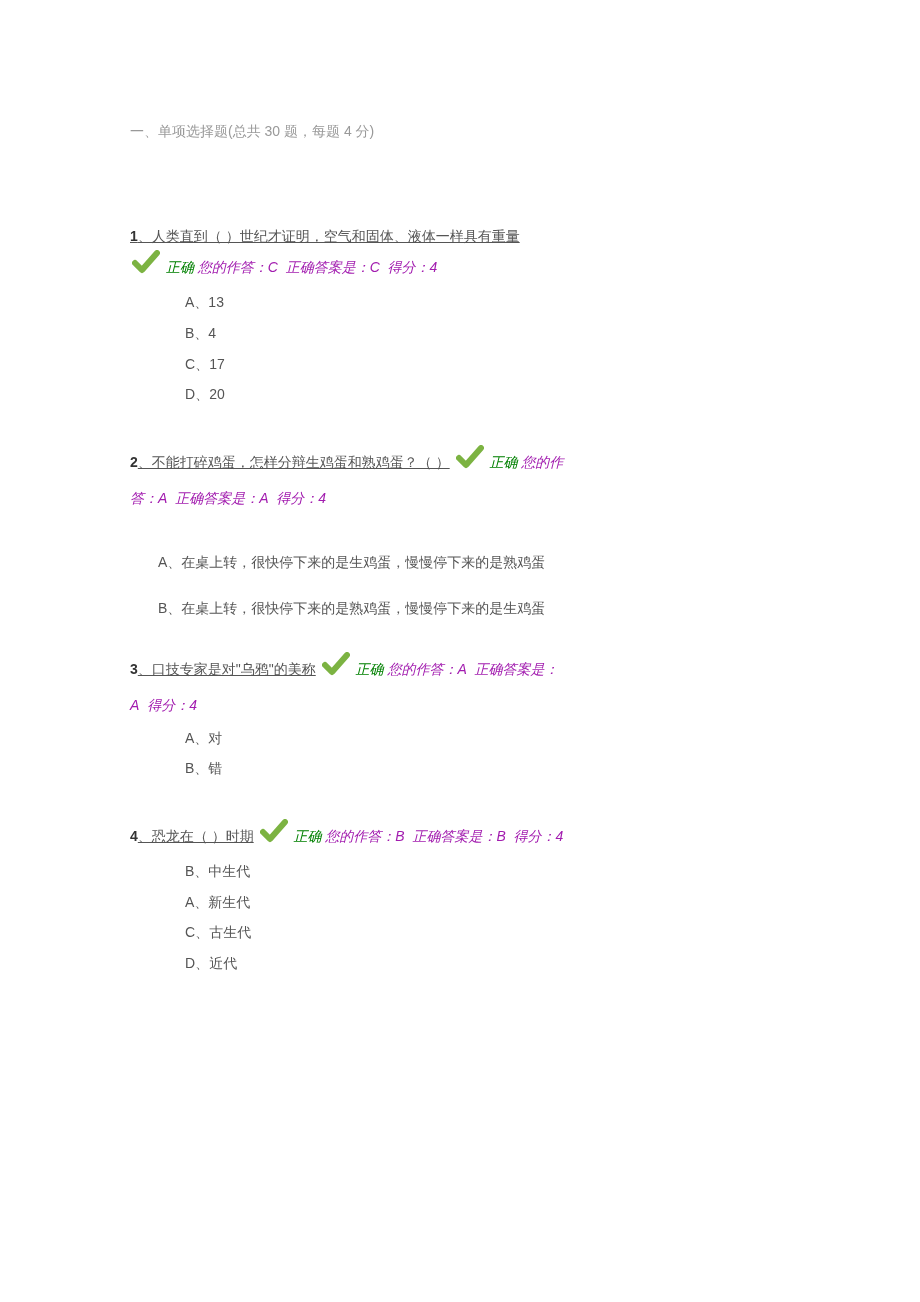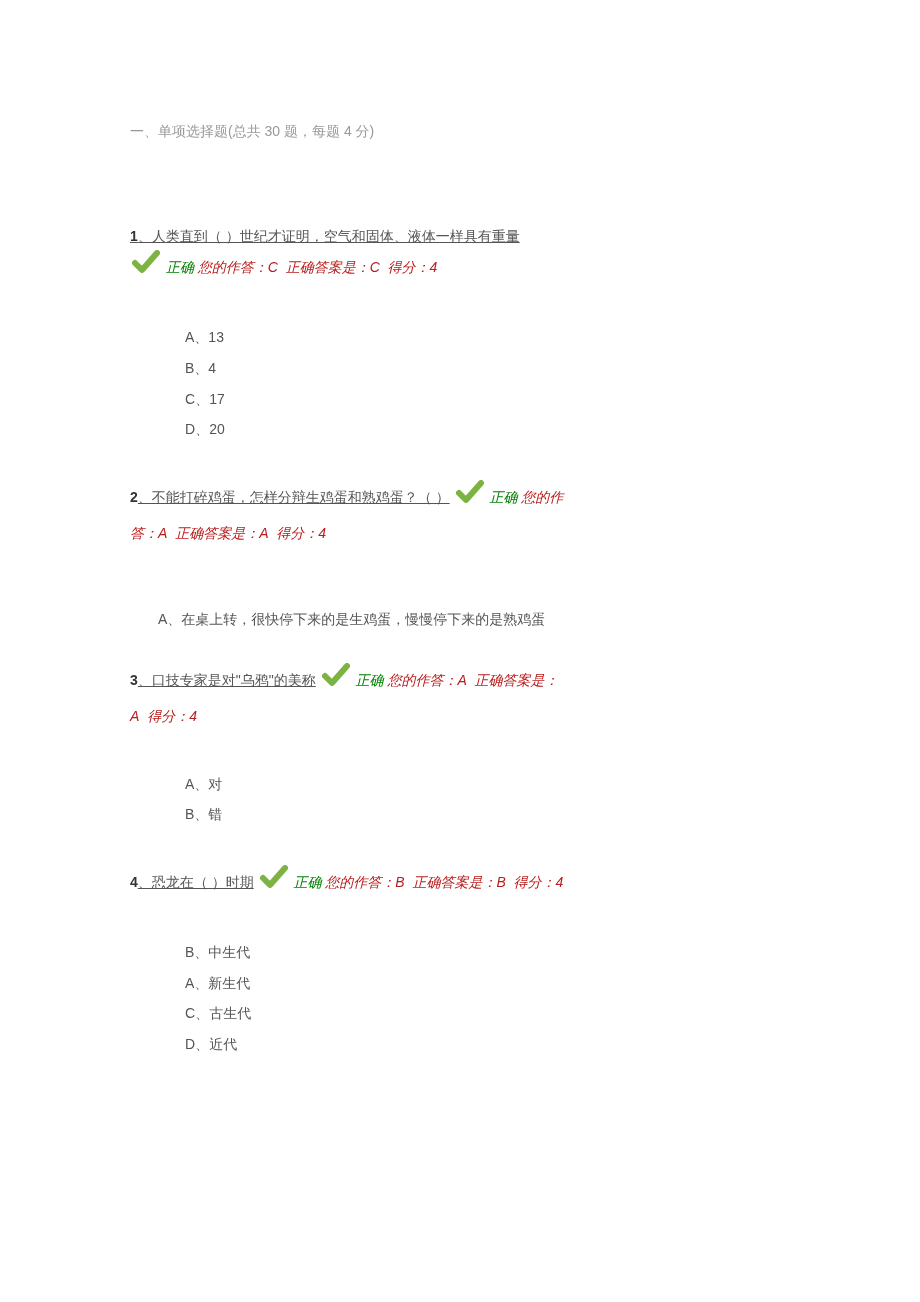--- a/index.html
+++ b/index.html
@@ -42,42 +42,41 @@
     .result-line {
       color: #008000;
       font-style: italic;
       line-height: 2.4;
     }
     .correct-label {
       color: #008000;
       font-style: italic;
     }
     .result-details {
-      color: #b91c1c;
+      color: #a21caf;
       font-style: italic;
       margin-top: 27px;
     }
     .result-details .bold-letter {
       font-weight: normal;
     }
     .options {
-      margin-top: 35px;
       margin-bottom: 35px;
       padding-left: 55px;
     }
     .option-item {
       color: #555;
       line-height: 2.2;
       font-size: 14px;
     }
     .option-item .opt-label {
       font-family: Arial, sans-serif;
     }
     .long-options {
-      margin-top: 55px;
+      margin-top: 33px;
       margin-bottom: 30px;
     }
     .long-option {
       color: #555;
       line-height: 2;
       margin-bottom: 18px;
       text-indent: 2em;
     }
     .inline-result {
       display: inline;
@@ -126,20 +125,21 @@
     </span>
     <span class="correct-label">正确</span>
     <span class="result-details inline-result">
       <span>您的作答：</span><span class="bold-letter">A</span>&nbsp;
       <span>正确答案是：</span><span class="bold-letter">A</span>&nbsp;
       <span>得分：</span><span>4</span>
     </span>
   </div>
   <div class="long-options">
     <div class="long-option">A、在桌上转，很快停下来的是生鸡蛋，慢慢停下来的是熟鸡蛋</div>
+    <div class="long-option">B、在桌上转，很快停下来的是熟鸡蛋，慢慢停下来的是生鸡蛋</div>
   </div>
 </div>
 
 <div class="question-block">
   <div class="q-header-inline">
     <span class="qnum">3</span><span class="question-text">、口技专家是对"乌鸦"的美称</span>
     <span class="check-icon">
       <svg width="28" height="24" viewBox="0 0 28 24">
           <path d="M3 13 L10 20 L25 3" stroke="#7CB342" stroke-width="6" fill="none" stroke-linecap="round" stroke-linejoin="round"></path>
         </svg>

